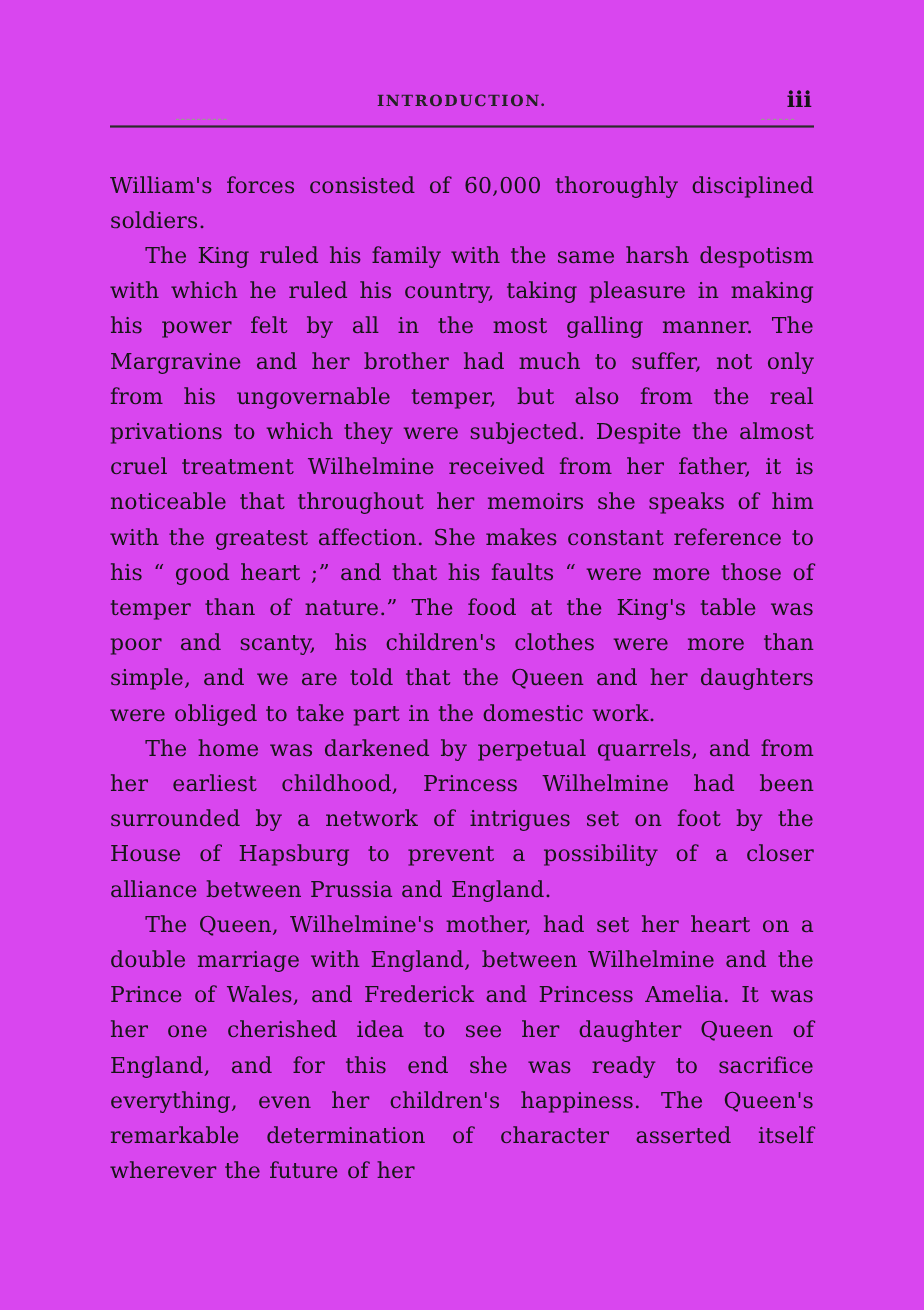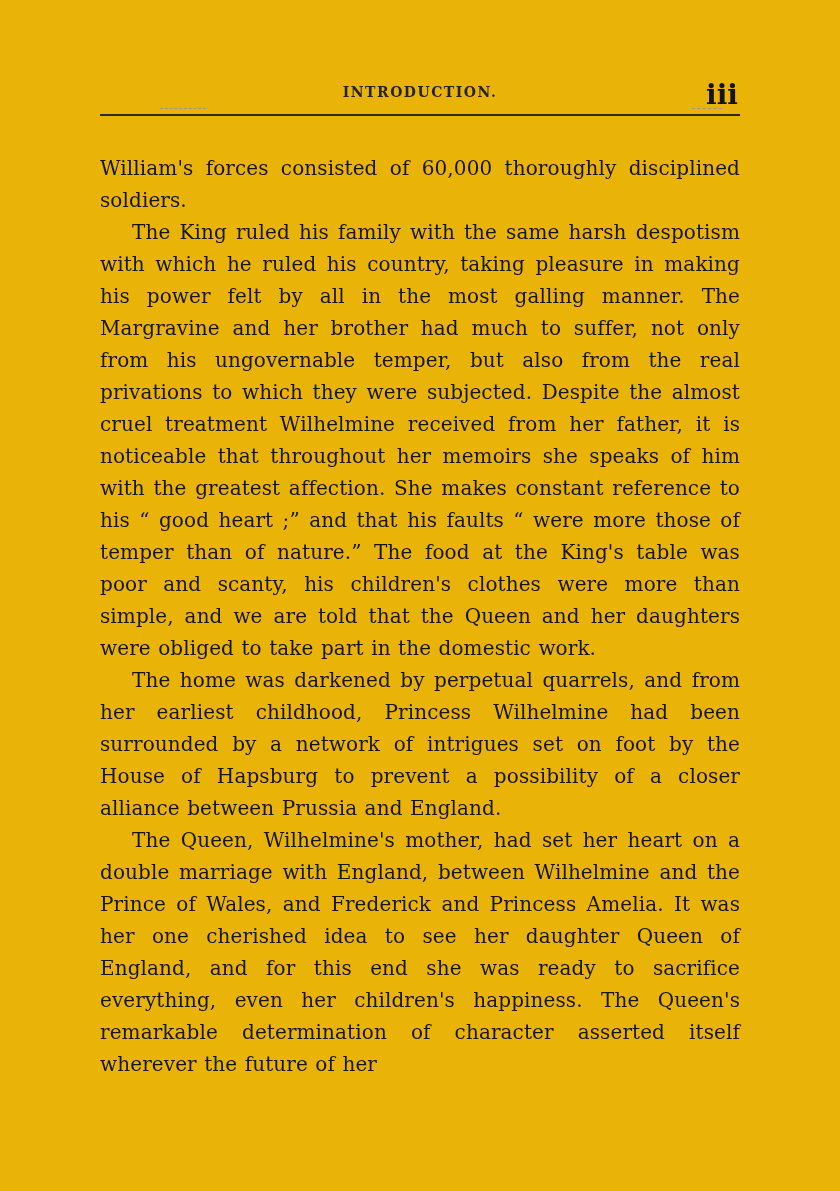--- a/index.html
+++ b/index.html
@@ -10,21 +10,21 @@
     background: #fbfbf8;
     font-family: "DejaVu Serif", "Liberation Serif", serif;
     color: #161616;
     overflow: hidden;
   }
 
   .page {
     position: relative;
     width: 840px;
     height: 1191px;
-    background: #eab308;
+    background: #d946ef;
   }
 
   .page-header {
     position: absolute;
     top: 84px;
     left: 100px;
     width: 640px;
     height: 24px;
   }
 
@@ -36,21 +36,21 @@
     font-size: 14px;
     font-weight: bold;
     letter-spacing: 1.5px;
     color: #242424;
   }
 
   .page-number {
     position: absolute;
     right: 2px;
     top: -6px;
-    font-size: 28px;
+    font-size: 20px;
     font-weight: bold;
     color: #141414;
   }
 
   .header-rule {
     position: absolute;
     top: 114px;
     left: 100px;
     width: 640px;
     height: 2px;

